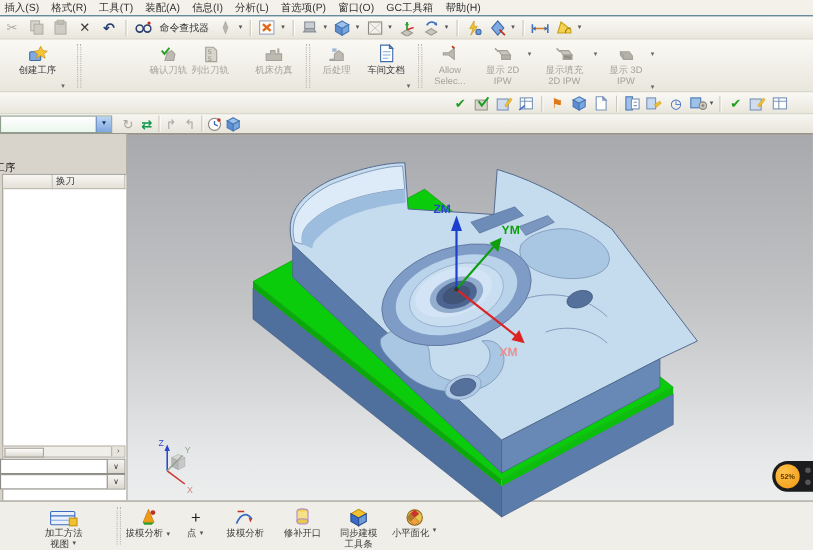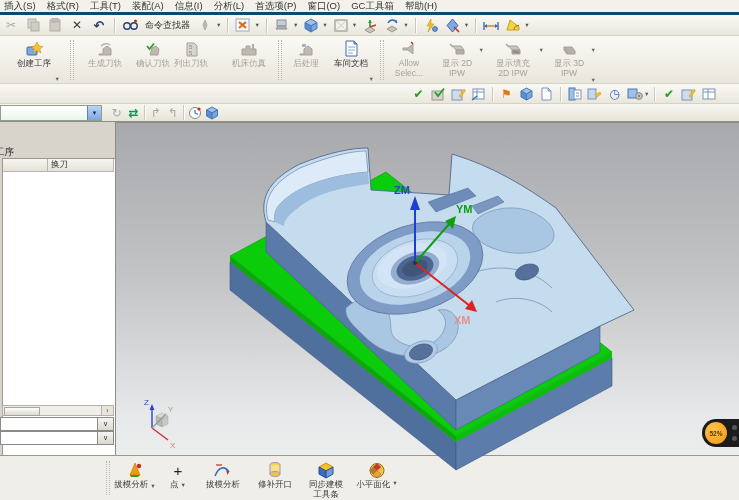--- a/index.html
+++ b/index.html
@@ -3,21 +3,21 @@
 <meta charset="utf-8">
 <style>
   html,body{margin:0;padding:0}
   body{width:739px;height:500px;position:relative;overflow:hidden;
        font-family:"Liberation Sans","DejaVu Sans",sans-serif;
        background:#ECE9E0;-webkit-font-smoothing:antialiased}
   .abs{position:absolute}
   
   .menubar{left:0;top:0;width:739px;height:15px;background:#F3F1EA;
            display:flex;align-items:center;gap:11px;padding-left:4px;
-           font-size:9.5px;color:#333;border-bottom:3px solid #0c4a6e;box-sizing:border-box}
+           font-size:9.5px;color:#333;border-bottom:1px solid #0c4a6e;box-sizing:border-box}
   .menu-item{white-space:nowrap;cursor:default}
   
   .tbar{background:linear-gradient(#FAF9F5,#E9E6DC);border-bottom:1px solid #D5D2C6;box-sizing:border-box}
   .tb1{left:0;top:15px;width:739px;height:21px;display:flex;align-items:center;gap:4px;padding-left:2px}
   .tico{width:18px;height:17px;display:inline-flex;align-items:center;justify-content:center;
         font-size:12px;line-height:1;flex:0 0 auto}
   .sepv{width:1px;height:15px;background:#CBC7BA;box-shadow:1px 0 0 #fff;flex:0 0 auto;margin:0 2px}
   .caret{font-size:5.5px;color:#555;flex:0 0 auto;margin-left:-2px}
   .finder-label{font-size:9px;color:#333;margin:16px 2px}
   
@@ -209,29 +209,20 @@
           <rect x="2" y="8" width="10" height="8" rx="1" fill="#7FA9E0" stroke="#3F6CA8"></rect>
           <path d="M12 3 L14 7 L18 7.5 L14.8 10 L16 14 L12 11.6 L8 14 L9.2 10 L6 7.5 L10 7 Z" fill="#F6C431" stroke="#C89010" stroke-width=".6"></path>
         </svg>
     </span>
     <span>创建工序</span>
     <span class="cam-caret" style="right:2px;bottom:0">▼</span>
   </div>
 
   <div class="dotsep" style="left:70px"></div>
 
-  <div class="cam-btn" style="left:82px;width:46px">
-    <span class="cam-ic">
-      <svg width="18" height="17">
-          <path d="M3 13 L7 13 L7 8 L11 5 L15 8 L15 14 L3 14 Z" fill="#BDBAB2" stroke="#A5A299"></path>
-          <path d="M5 5 C8 2 12 2 14 4" fill="none" stroke="#B0ADA4" stroke-width="1.4"></path>
-        </svg>
-    </span>
-    <span>生成刀轨</span>
-  </div>
   <div class="cam-btn" style="left:130px;width:46px">
     <span class="cam-ic">
       <svg width="18" height="17">
           <path d="M6 14 L8 7 L12 5 L15 8 L14 14 Z" fill="#BDBAB2" stroke="#A5A299"></path>
           <path d="M3 5 L5.5 8 L10 2.5" fill="none" stroke="#2BA02B" stroke-width="1.8"></path>
         </svg>
     </span>
     <span>确认刀轨</span>
   </div>
   <div class="cam-btn" style="left:168px;width:46px">
@@ -524,20 +515,35 @@
     <line x1="36" y1="306" x2="52" y2="318" stroke="#D03030" stroke-width="1.4"></line>
     <line x1="36" y1="306" x2="50" y2="292" stroke="#8AA08A" stroke-width="1.2"></line>
     <text x="28" y="283" font-size="8" fill="#2B45CC">Z</text>
     <text x="52" y="290" font-size="8" fill="#90A890">Y</text>
     <text x="54" y="326" font-size="8" fill="#D08080">X</text>
   </g>
 </svg>
 
 <div class="abs btoolbar">
 
+  <div class="bitem" style="left:16px;width:84px">
+    <span class="bic">
+      <svg width="26" height="16">
+          <rect x="1" y="2" width="22" height="12" rx="1" fill="#EAF1FA" stroke="#3A6BC4"></rect>
+          <line x1="1" y1="6" x2="23" y2="6" stroke="#3A6BC4"></line>
+          <line x1="1" y1="10" x2="23" y2="10" stroke="#7FA9E0"></line>
+          <rect x="18" y="8" width="7" height="7" fill="#F2C12E" stroke="#C69410"></rect>
+        </svg>
+    </span>
+    <span>加工方法</span>
+    <span style="display:flex;align-items:center">
+      <span>视图</span>
+      <span class="bcaret">▼</span>
+    </span>
+  </div>
 
   <div class="bsep" style="left:106px"></div>
 
   <div class="bitem" style="left:110px;width:50px">
     <span class="bic">
       <svg width="18" height="18">
           <path d="M4 14 L9 2 L14 14 Z" fill="#F09A12" stroke="#C07008" stroke-width=".6"></path>
           <path d="M4 14 L14 14 L12 16 L5 16 Z" fill="#2BA02B"></path>
           <circle cx="13" cy="5" r="2.2" fill="#C03020"></circle>
         </svg>

